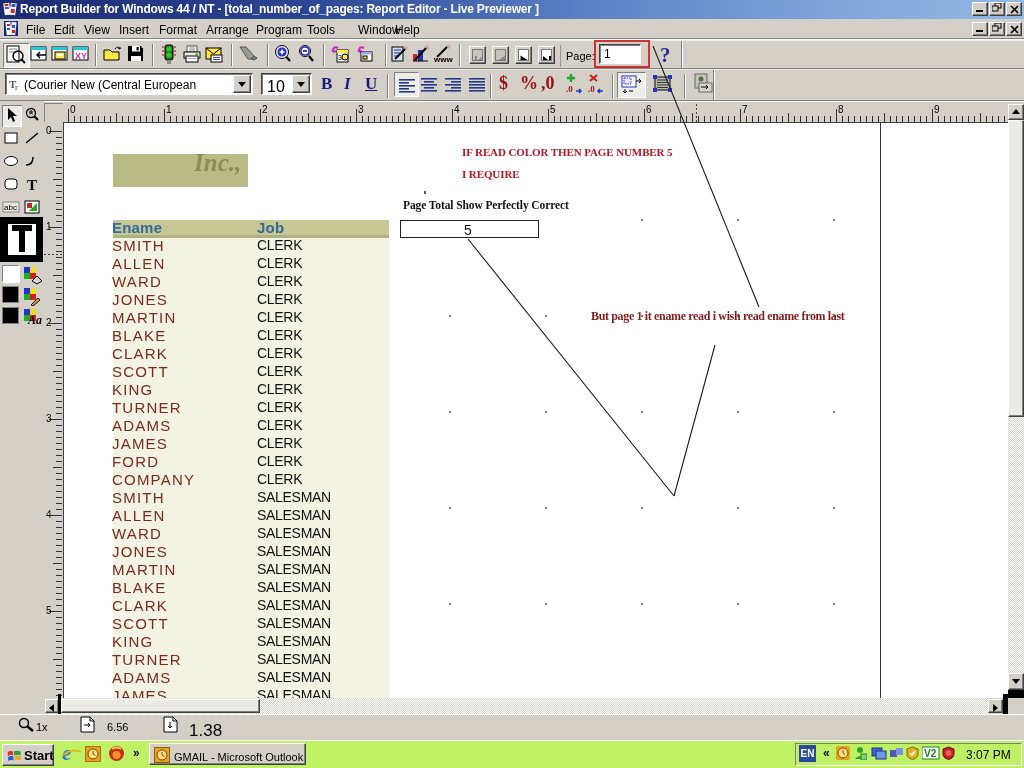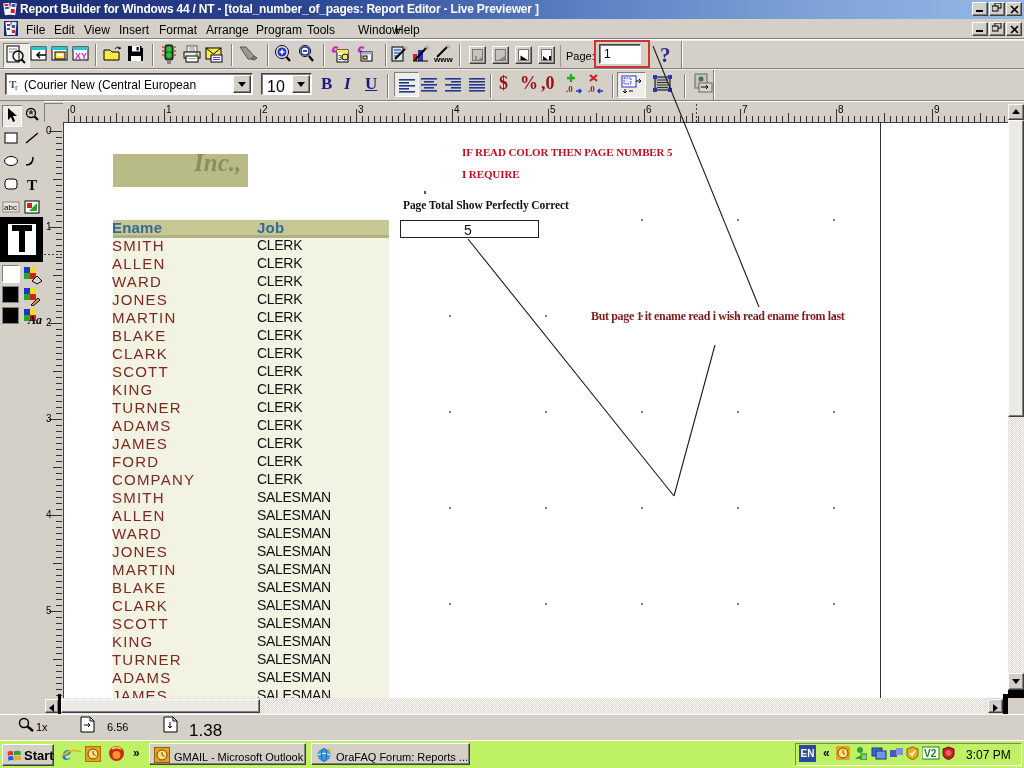--- a/index.html
+++ b/index.html
@@ -643,29 +643,20 @@
 <div style="position:absolute;left:133px;top:5px;font-weight:bold;font-size:12px">»</div>
 <div class="task" style="left:149px;width:157px;background:#d4d0c8;border:1px solid #fff;border-right-color:#404040;border-bottom-color:#404040;box-shadow:inset -1px -1px 0 #808080;">
       <span style="position:absolute;left:4px;top:3px">
         <div style="width:16px;height:16px;background:#e8a020;border:1px solid #906008"><svg width="14" height="14">
             <circle cx="7" cy="7" r="5" fill="#ffe080" stroke="#704808"></circle>
             <path d="M7 4 L7 7 L9.5 8.5" stroke="#704808" fill="none"></path>
           </svg></div>
       </span>
       <span style="position:absolute;left:24px;top:3px;font-weight:normal">GMAIL - Microsoft Outlook</span>
     </div>
-<div class="task" style="left:311px;width:159px;background:#d4d0c8;border:1px solid #fff;border-right-color:#404040;border-bottom-color:#404040;box-shadow:inset -1px -1px 0 #808080;">
-      <span style="position:absolute;left:4px;top:3px"><svg width="16" height="16" viewBox="0 0 16 16">
-          <circle cx="8" cy="8" r="6.5" fill="#3a9ae0"></circle>
-          <path d="M2 8 Q8 4.5 14 8" stroke="#fff" fill="none"></path>
-          <ellipse cx="8" cy="8" rx="2.6" ry="6.5" fill="none" stroke="#1a6ab0"></ellipse>
-          <path d="M11 2 Q16 2.5 13.5 6" stroke="#e8c020" stroke-width="1.6" fill="none"></path>
-        </svg></span>
-      <span style="position:absolute;left:24px;top:3px;font-weight:normal">OraFAQ Forum: Reports ...</span>
-    </div>
 <div style="position:absolute;left:795px;top:2px;width:227px;height:23px;border:1px solid #808080;border-right-color:#fff;border-bottom-color:#fff"></div>
 <div style="position:absolute;left:799px;top:4px;width:17px;height:17px;background:#2a4aa0;color:#fff;font-size:10px;font-weight:bold;text-align:center;line-height:17px">EN</div>
 <div style="position:absolute;left:823px;top:5px;font-weight:bold;font-size:12px">«</div>
 <div style="position:absolute;left:836px;top:5px">
       <div style="width:14px;height:14px;background:#e8a020;border-radius:2px"><svg width="14" height="14">
           <circle cx="7" cy="7" r="5" fill="#ffe080" stroke="#805008"></circle>
           <path d="M7 4 L7 7 L9 8.5" stroke="#805008" fill="none"></path>
         </svg></div>
     </div>
 <div style="position:absolute;left:853px;top:5px"><svg width="14" height="14">

